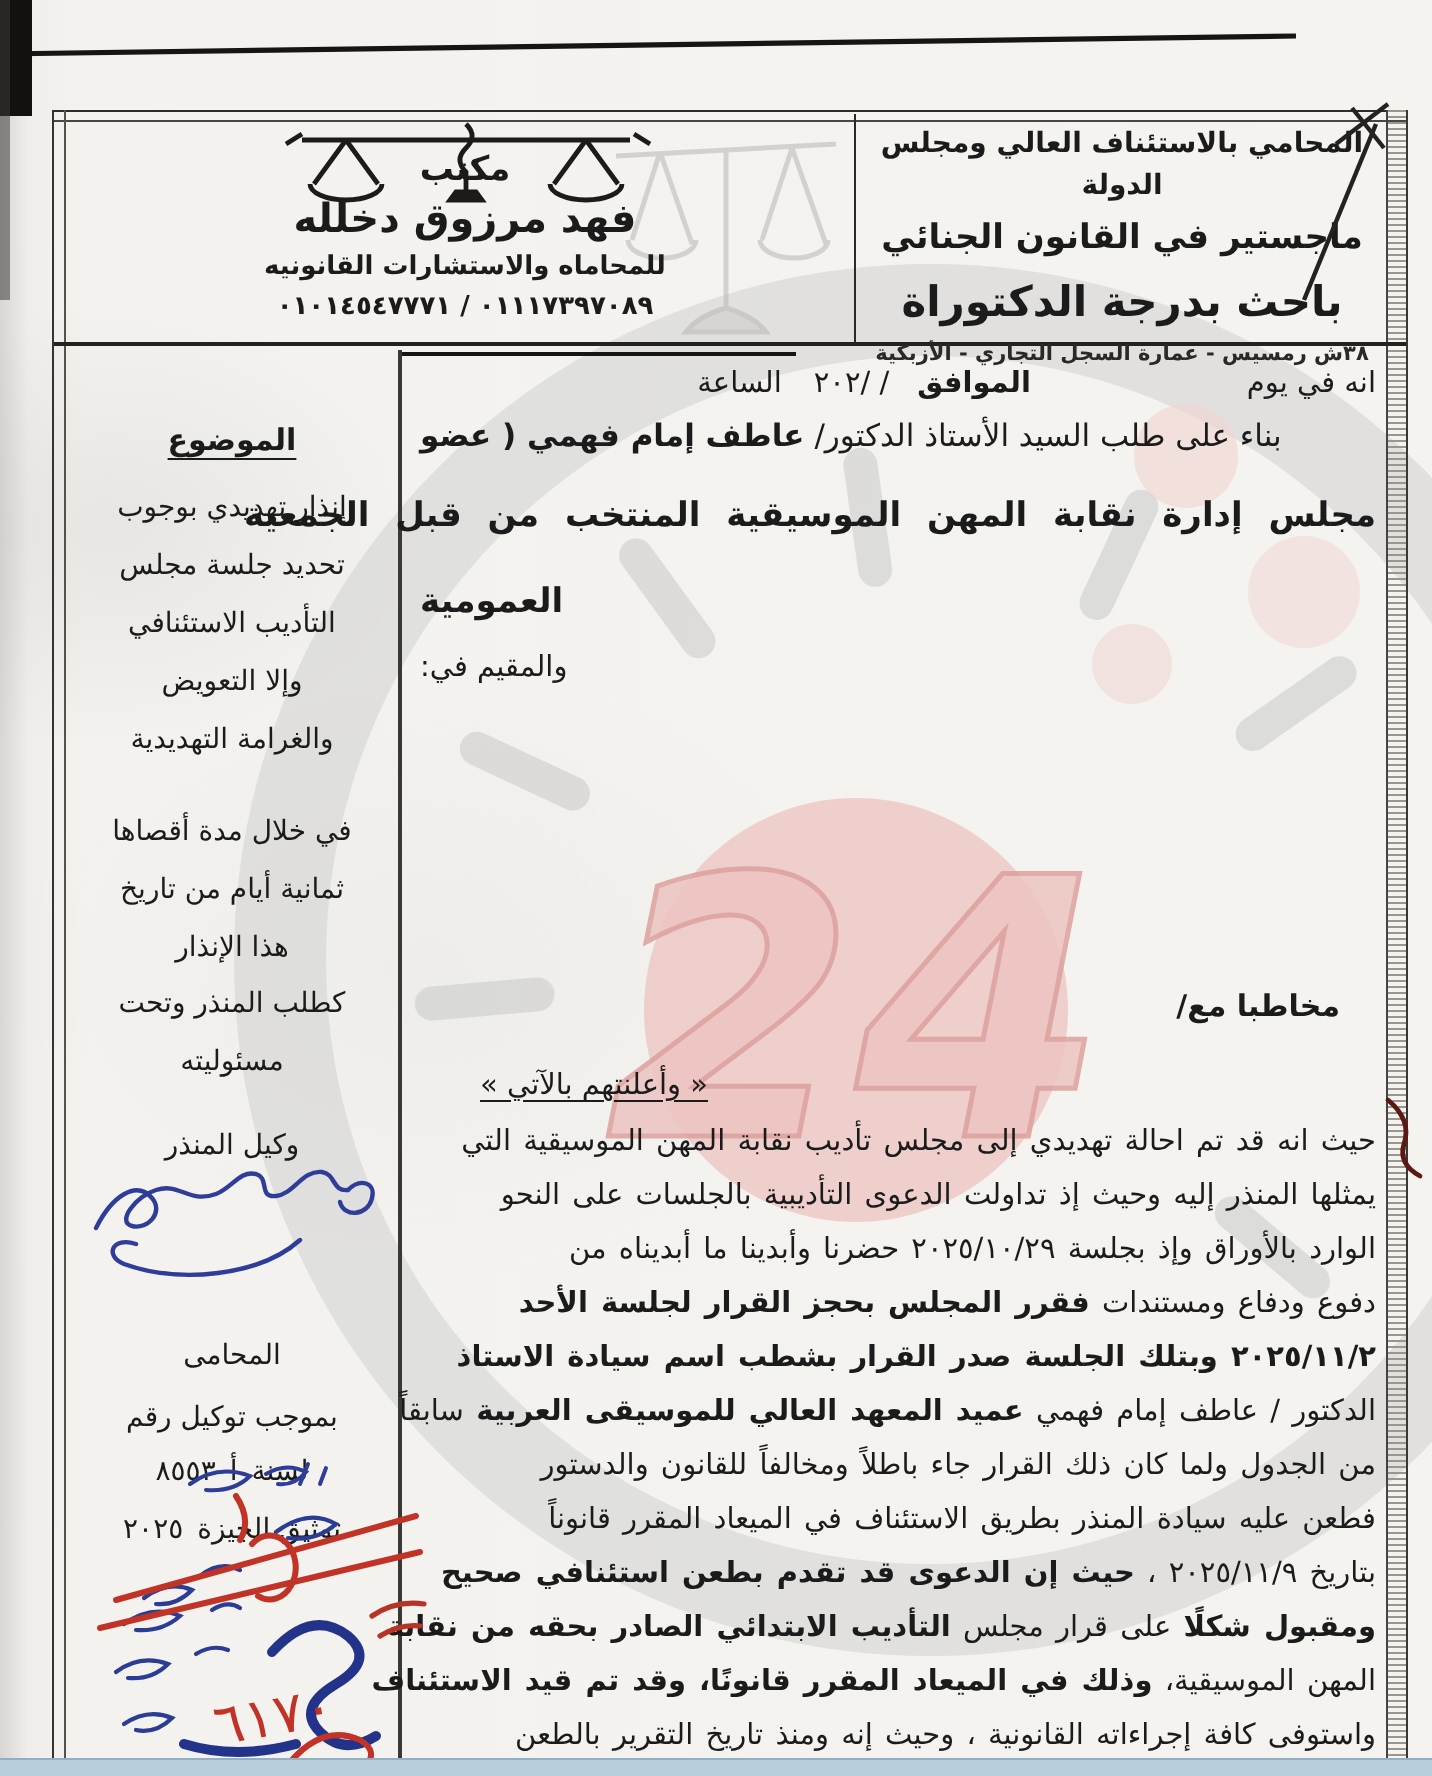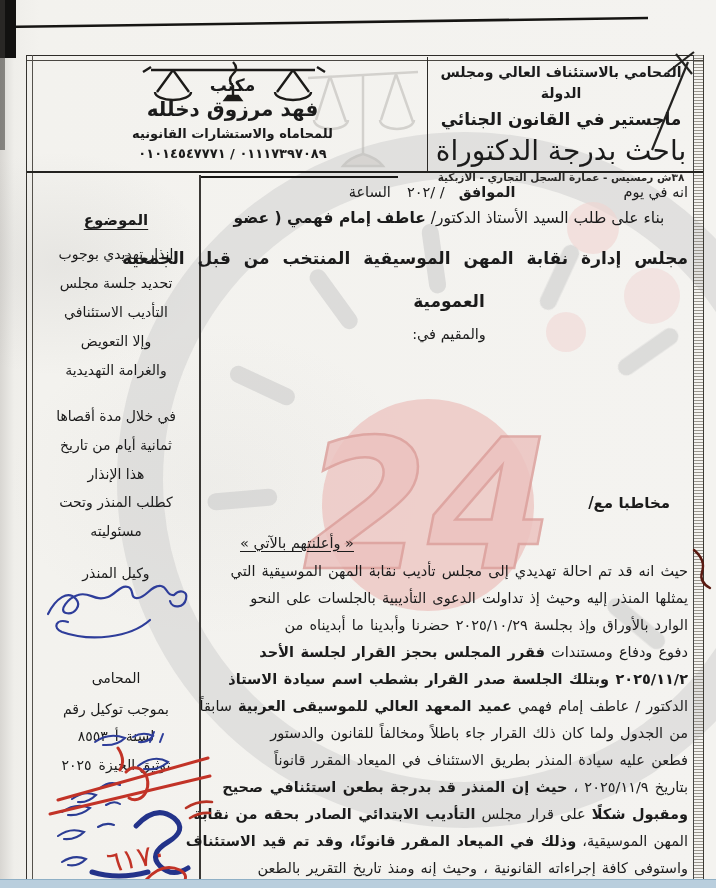--- a/index.html
+++ b/index.html
@@ -30,36 +30,36 @@
     border-left:1.4px solid #444;border-right:1.6px solid #3a3833;
     background:repeating-linear-gradient(180deg,#9a968e 0 1px,transparent 1px 3px);}
   .f-hdiv{position:absolute;left:427px;top:57px;width:0;height:115px;border-left:1.7px solid #2b2a27;}
   .f-hr{position:absolute;left:27px;top:171px;width:676px;height:2.2px;background:#23221f;}
   .f-hr2{position:absolute;left:200px;top:175.6px;width:198px;height:2.6px;background:#171614;}
   .f-sbr{position:absolute;left:199px;top:175px;width:1.9px;height:704px;background:#3a3835;}
   
   .cred{position:absolute;left:432px;top:62px;width:258px;text-align:center;}
   .cred .c1{font-weight:bold;font-size:14px;line-height:21px;}
   .cred .c2{font-weight:bold;font-size:17px;line-height:30px;}
-  .cred .c3{font-weight:normal;font-size:28px;line-height:34px;}
+  .cred .c3{font-weight:bold;font-size:21px;line-height:34px;}
   .cred .c4{font-weight:bold;font-size:10.5px;line-height:18px;color:#2a2927;}
   
   .office{position:absolute;left:40px;top:58px;width:385px;text-align:center;}
   .office .o-word{font-weight:bold;font-size:17px;line-height:18px;margin-top:-26px;}
   .office .o-name{font-weight:bold;font-size:20px;line-height:30px;letter-spacing:0;}
   .office .o-sub{font-weight:bold;font-size:13px;line-height:20px;}
   .office .o-tel{font-weight:bold;font-size:13px;line-height:20px;}
   
   .dateline{position:absolute;left:210px;top:184px;width:478px;display:flex;direction:rtl;
     font-size:14.5px;align-items:baseline;}
   .dateline .d1{margin-left:108px;}
   .dateline .d2{margin-left:14px;font-weight:bold;}
   .dateline .d3{margin-left:16px;}
   
-  .iline{position:absolute;left:210px;width:478px;text-align:center;white-space:nowrap;}
+  .iline{position:absolute;left:210px;width:478px;text-align:left;white-space:nowrap;}
   .i1{top:209px;font-size:15.5px;}
   .i2{top:248px;font-size:17px;font-weight:bold;word-spacing:7px;}
   .i3{top:291px;font-size:17px;font-weight:bold;}
   .i4{top:326px;font-size:14.5px;}
   .bd{font-weight:bold;}
   
   .salut{position:absolute;left:210px;top:494px;width:460px;text-align:right;font-weight:bold;font-size:15px;}
   .decl{position:absolute;left:240px;top:535px;width:360px;text-align:left;font-weight:normal;font-size:14.5px;}
   .decl span{text-decoration:underline;text-underline-offset:3px;}
   
@@ -152,21 +152,21 @@
 <div class="decl content"><span>« وأعلنتهم بالآتي »</span></div>
 
 <div class="bline content" style="top:563px"><span>حيث انه قد تم احالة تهديدي إلى مجلس تأديب نقابة المهن الموسيقية التي</span></div>
 <div class="bline content" style="top:590px"><span>يمثلها المنذر إليه وحيث إذ تداولت الدعوى التأديبية بالجلسات على النحو</span></div>
 <div class="bline content" style="top:617px"><span>الوارد بالأوراق وإذ بجلسة ٢٠٢٥/١٠/٢٩ حضرنا وأبدينا ما أبديناه من</span></div>
 <div class="bline content" style="top:644px"><span>دفوع ودفاع ومستندات </span><span class="bd">فقرر المجلس بحجز القرار لجلسة الأحد</span></div>
 <div class="bline content bd" style="top:671px"><span>٢٠٢٥/١١/٢ وبتلك الجلسة صدر القرار بشطب اسم سيادة الاستاذ</span></div>
 <div class="bline content" style="top:698px"><span>الدكتور / عاطف إمام فهمي </span><span class="bd">عميد المعهد العالي للموسيقى العربية</span><span> سابقاً</span></div>
 <div class="bline content" style="top:725px"><span>من الجدول ولما كان ذلك القرار جاء باطلاً ومخالفاً للقانون والدستور</span></div>
 <div class="bline content" style="top:752px"><span>فطعن عليه سيادة المنذر بطريق الاستئناف في الميعاد المقرر قانوناً</span></div>
-<div class="bline content" style="top:779px"><span>بتاريخ ٢٠٢٥/١١/٩ ، </span><span class="bd">حيث إن المنذر قد بدرجة بطعن استئنافي صحيح</span></div>
+<div class="bline content" style="top:779px"><span>بتاريخ ٢٠٢٥/١١/٩ ، </span><span class="bd">حيث إن الدعوى قد تقدم بطعن استئنافي صحيح</span></div>
 <div class="bline content" style="top:806px"><span class="bd">ومقبول شكلًا</span><span> على قرار مجلس </span><span class="bd">التأديب الابتدائي الصادر بحقه من نقابة</span></div>
 <div class="bline content" style="top:833px"><span>المهن الموسيقية، </span><span class="bd">وذلك في الميعاد المقرر قانونًا، وقد تم قيد الاستئناف</span></div>
 <div class="bline content" style="top:860px"><span>واستوفى كافة إجراءاته القانونية ، وحيث إنه ومنذ تاريخ التقرير بالطعن</span></div>
 
 <div class="sb sb-title content"><span>الموضوع</span></div>
 <div class="sb content" style="top:222px">إنذار تهديدي بوجوب</div>
 <div class="sb content" style="top:251px">تحديد جلسة مجلس</div>
 <div class="sb content" style="top:280px">التأديب الاستئنافي</div>
 <div class="sb content" style="top:309px">وإلا التعويض</div>
 <div class="sb content" style="top:338px">والغرامة التهديدية</div>

